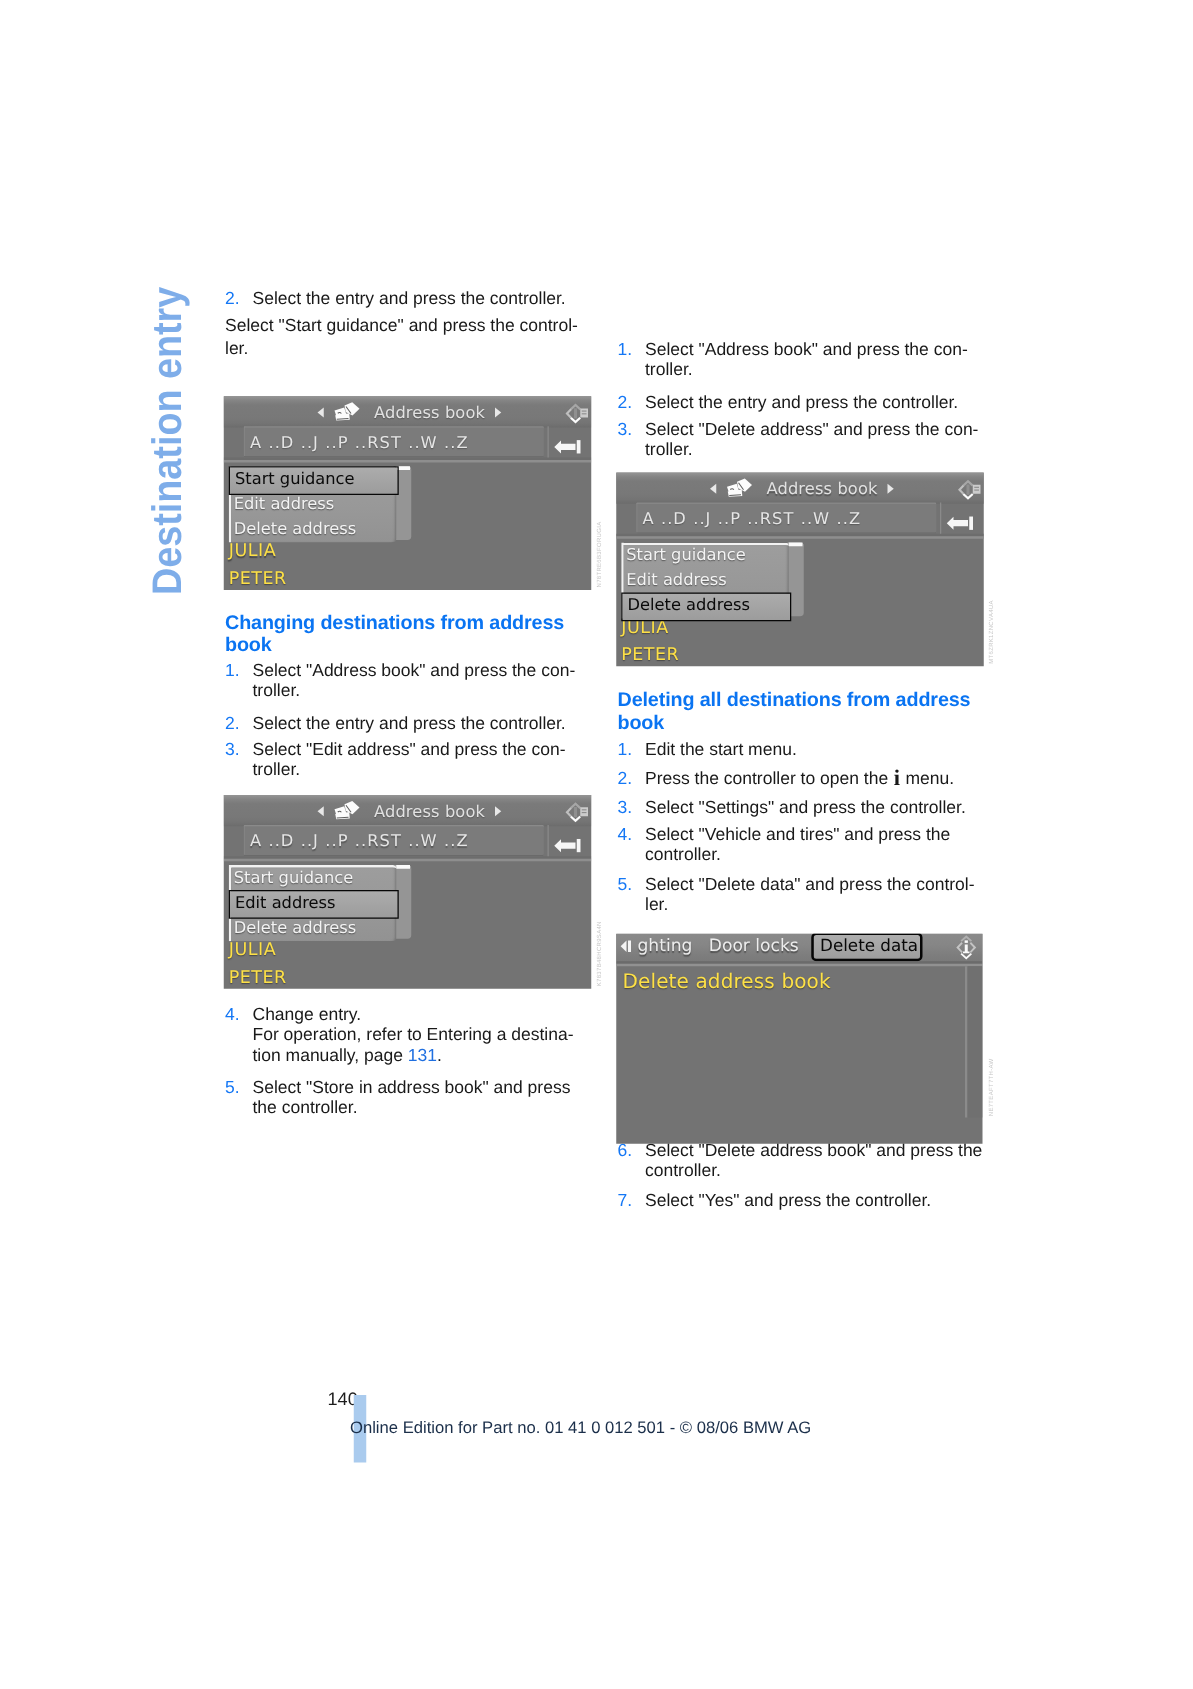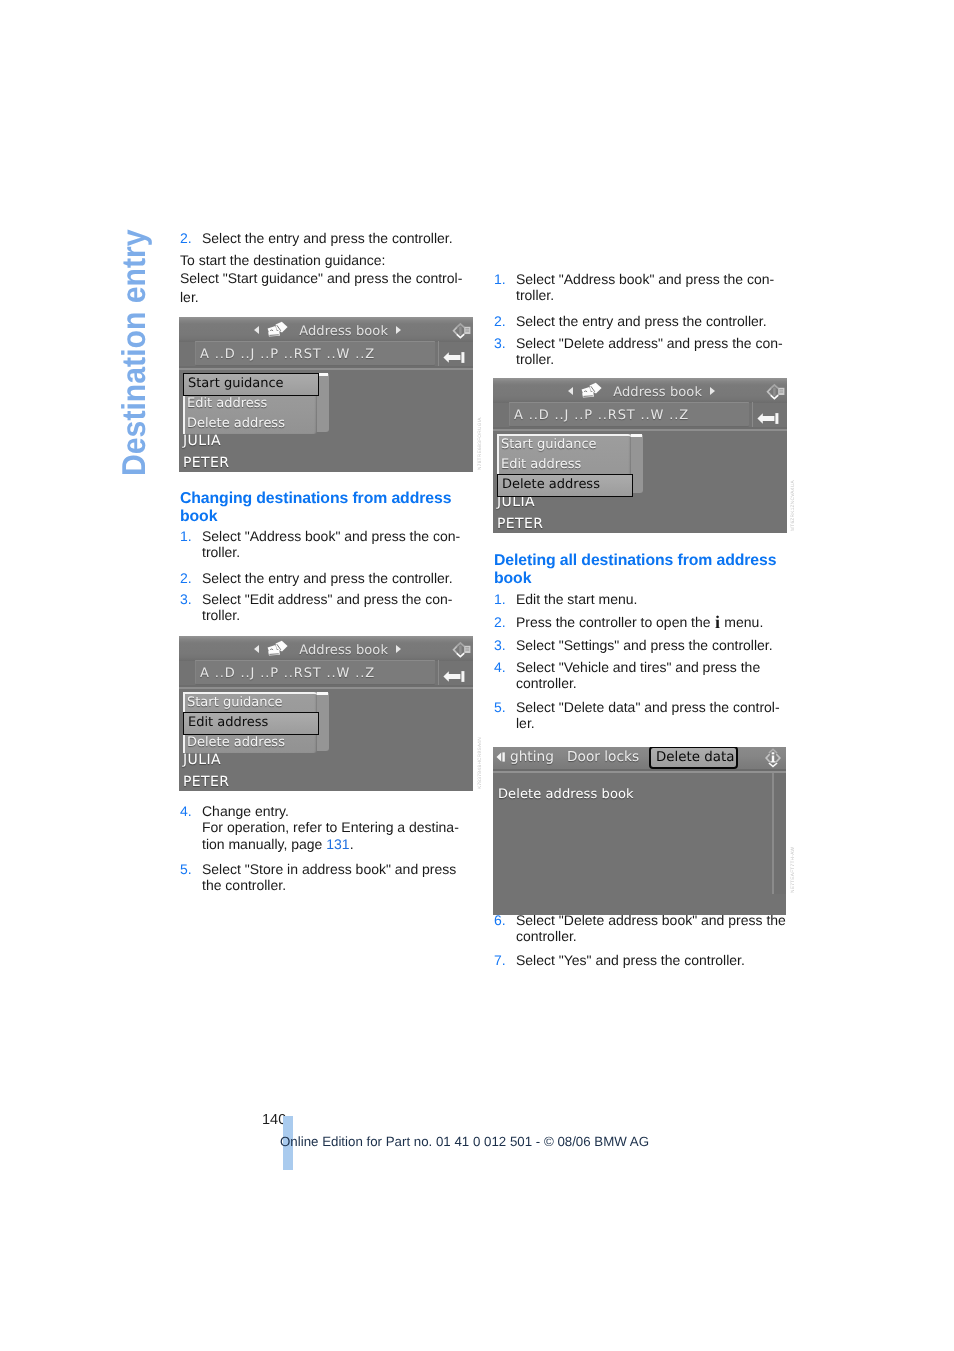--- a/index.html
+++ b/index.html
@@ -23,21 +23,21 @@
   .shot{position:absolute;left:0;top:0;width:294px;height:155px;overflow:hidden;background:#737373;
         font-family:"DejaVu Sans",sans-serif;}
   .shot .hdr{position:absolute;left:0;top:0;right:0;height:25px;
         background:linear-gradient(180deg,#959595 0%,#848484 14%,#7a7a7a 28%,#787878 70%,#747474 86%,#6c6c6c 100%);}
   .shot .hdrtitle{position:absolute;left:3px;right:0;text-align:center;color:#e2e2e2;
         font-size:13px;letter-spacing:0.1px;text-shadow:0 1px 1px rgba(0,0,0,.30);}
   .shot .alphabar{position:absolute;background:#7b7b7b;border-radius:1px;
         box-shadow:inset 0 1px 0 #8a8a8a, inset 0 -1px 0 #6a6a6a, inset 1px 0 0 #838383;}
   .shot .alphatext{position:absolute;color:#e6e6e6;font-size:13px;letter-spacing:.85px;
         text-shadow:0 1px 1px rgba(0,0,0,.3);}
-  .shot .listrow{position:absolute;color:#ffffff;font-size:14px;letter-spacing:.4px;
+  .shot .listrow{position:absolute;color:#fde047;font-size:14px;letter-spacing:.4px;
         text-shadow:0 1px 1px rgba(0,0,0,.42);white-space:nowrap;}
   .shot .popup{position:absolute;background:linear-gradient(180deg,#9d9d9d 0%,#989898 55%,#929292 100%);
         border-left:2px solid #f2f2f2;border-top:2px solid #f2f2f2;border-radius:0 3px 3px 0;
         box-shadow:inset -2px 0 2px -1px rgba(0,0,0,.22);}
   .shot .popitem{position:absolute;color:#f4f4f4;font-size:13px;white-space:nowrap;
         text-shadow:0 1px 1px rgba(0,0,0,.45);}
   .shot .popsel{position:absolute;background:linear-gradient(180deg,#acacac 0%,#a4a4a4 50%,#9c9c9c 100%);
         border:1.5px solid #070707;color:#0a0a0a;font-size:13px;white-space:nowrap;text-shadow:none;}
   .shot .scrollpane{position:absolute;background:#959595;border-radius:0 3px 3px 0;
         box-shadow:inset 0 1px 0 #a5a5a5;}
@@ -77,21 +77,20 @@
 <div class="page">
 
   <div class="chaptertitle" style="left:115px;top:476px;">Destination entry</div>
 
   <div class="olitem" style="left:180px;top:230px;width:294px;">
     <span class="olnum">2.</span>
     <span class="oltext">Select the entry and press the controller.</span>
   </div>
 
   <div class="para abs" style="left:180px;top:251px;width:300px;">
-    <div>To start the destination guidance:</div>
     <div>Select "Start guidance" and press the control-</div>
     <div>ler.</div>
   </div>
 
   <div class="h2 abs" style="left:180px;top:490px;width:292px;">
     <span>Changing destinations from address book</span>
   </div>
 
   <div class="olitem" style="left:180px;top:528px;width:294px;">
     <span class="olnum">1.</span>
@@ -179,21 +178,21 @@
     <div class="infoicon"><svg viewBox="0 0 20 22" width="20" height="22">
       <path d="M10 1.2 L14.6 5.4 L13.6 6.4 L10 3.3 L6.4 6.4 L5.4 5.4 Z" fill="#b0b0b0"></path>
       <path d="M10 20.6 L14.6 16.4 L13.6 15.4 L10 18.5 L6.4 15.4 L5.4 16.4 Z" fill="#fafafa"></path>
       <path d="M2.0 11.0 L6.2 6.6 L7.2 7.7 L4.2 11.0 L7.2 14.3 L6.2 15.4 Z" fill="#c4c4c4"></path>
       <path d="M18.0 11.0 L13.8 6.6 L12.8 7.7 L15.8 11.0 L12.8 14.3 L13.8 15.4 Z" fill="#c4c4c4"></path>
       <rect x="8.7" y="5.3" width="2.6" height="2.0" fill="#fbfbfb"></rect>
       <path d="M8.8 8.5 L11.2 8.5 L11.2 14.2 L12.6 14.2 L12.6 15.6 L7.4 15.6 L7.4 14.2 L8.8 14.2 Z" fill="#fbfbfb"></path>
     </svg></div>
     <div class="sepline" style="left:0;top:22px;width:293px;height:2px;background:#6b6b6b;"></div>
     <div class="sepline" style="left:0;top:24px;width:293px;height:2px;background:#919191;"></div>
-    <div class="listrow" style="left:5px;top:40px;font-size:13px;letter-spacing:.1px;">Delete address book</div>
+    <div class="listrow" style="left:5px;top:28px;font-size:16px;letter-spacing:.1px;">Delete address book</div>
     <div style="position:absolute;left:279px;top:26px;width:2px;height:121px;background:#8b8b8b;"></div>
     <div style="position:absolute;left:281px;top:26px;width:12px;height:121px;background:#707070;"></div>
   </div>
   <div class="figid" style="left:791px;top:893px;">NE7TEAFT7TH-AW</div>
 
   <div id="fig-slot-1" class="figslot" style="left:179px;top:317px;">
     <div class="shot">
       <div class="hdr"></div>
       <div class="hdrtitle" style="top:5px;">
         <span class="navarrow l"></span>

